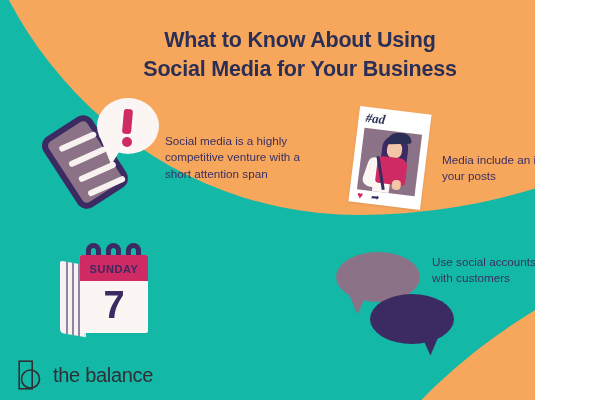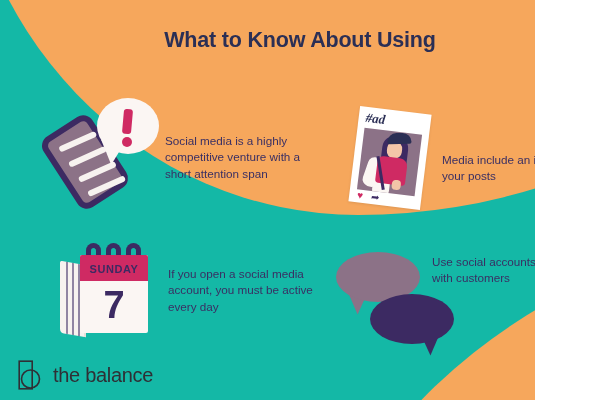--- a/index.html
+++ b/index.html
@@ -284,20 +284,21 @@
 </head>
 <body>
 
 <div id="stage">
 
   <div class="blob blob-top"></div>
   <div class="blob blob-bottom"></div>
 
   <div class="title">
     <div>What to Know About Using</div>
+    <div>Social Media for Your Business</div>
   </div>
 
   <div class="art art-phone">
     <div class="phone-body">
       <div class="phone-line pl1"></div>
       <div class="phone-line pl2"></div>
       <div class="phone-line pl3"></div>
       <div class="phone-line pl4"></div>
     </div>
     <div class="bubble-tail"></div>
@@ -334,21 +335,20 @@
     </div>
     <div class="ring r1"></div>
     <div class="ring r2"></div>
     <div class="ring r3"></div>
     <div class="cal-main">
       <div class="cal-head"></div>
       <div class="cal-day">SUNDAY</div>
       <div class="cal-num">7</div>
     </div>
   </div>
-  <div class="item-text t-calendar">If you open a social media account, you must be active every day</div>
 
   <div class="art art-bubbles">
     <div class="sb-top-tail"></div>
     <div class="sb sb-top"></div>
     <div class="sb-bottom-tail"></div>
     <div class="sb sb-bottom"></div>
   </div>
   <div class="item-text t-bubbles">Use social accounts to engage with customers</div>
 
   <div class="logo">

